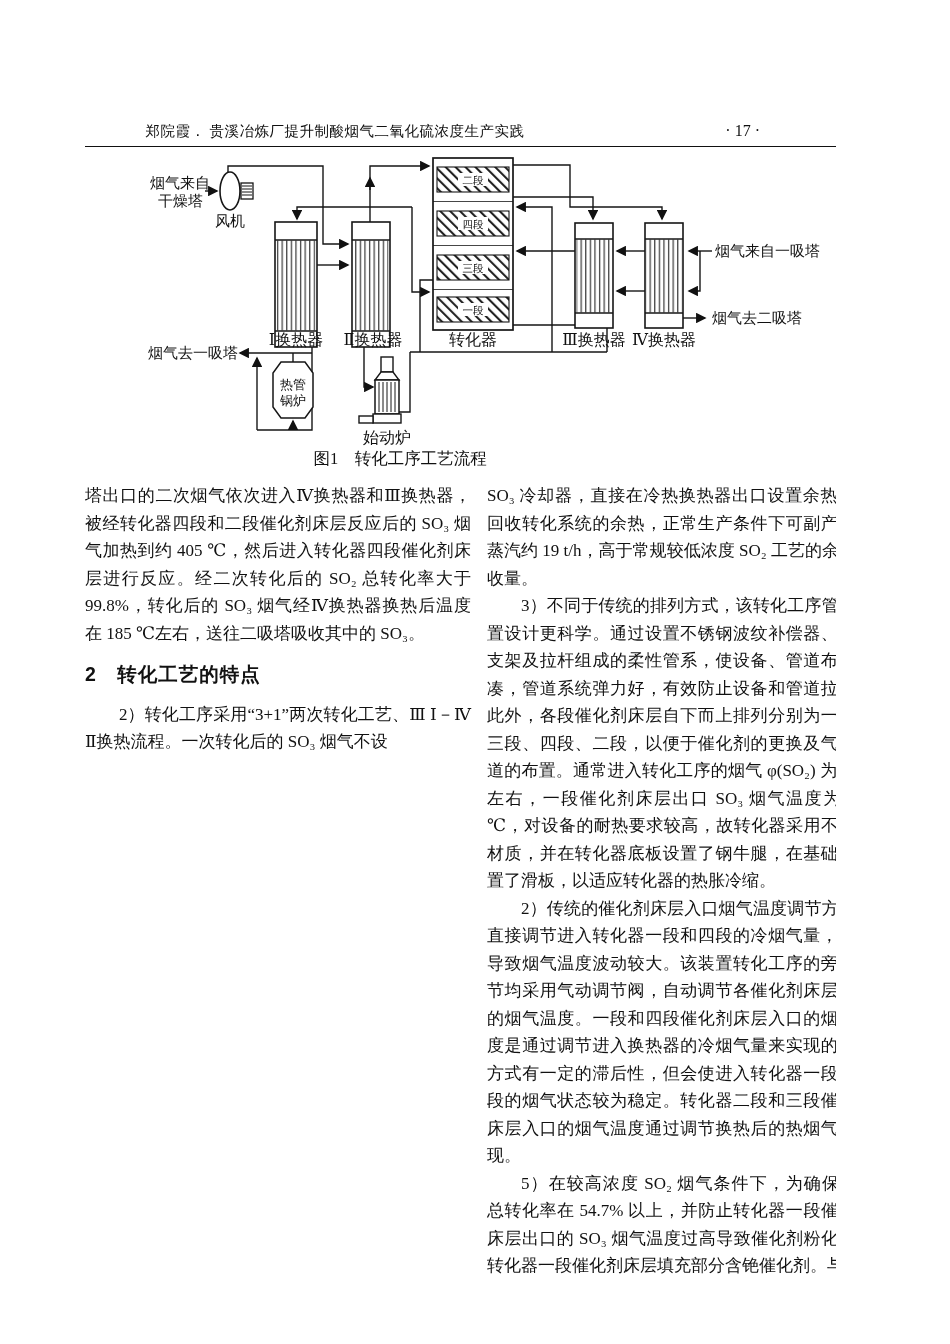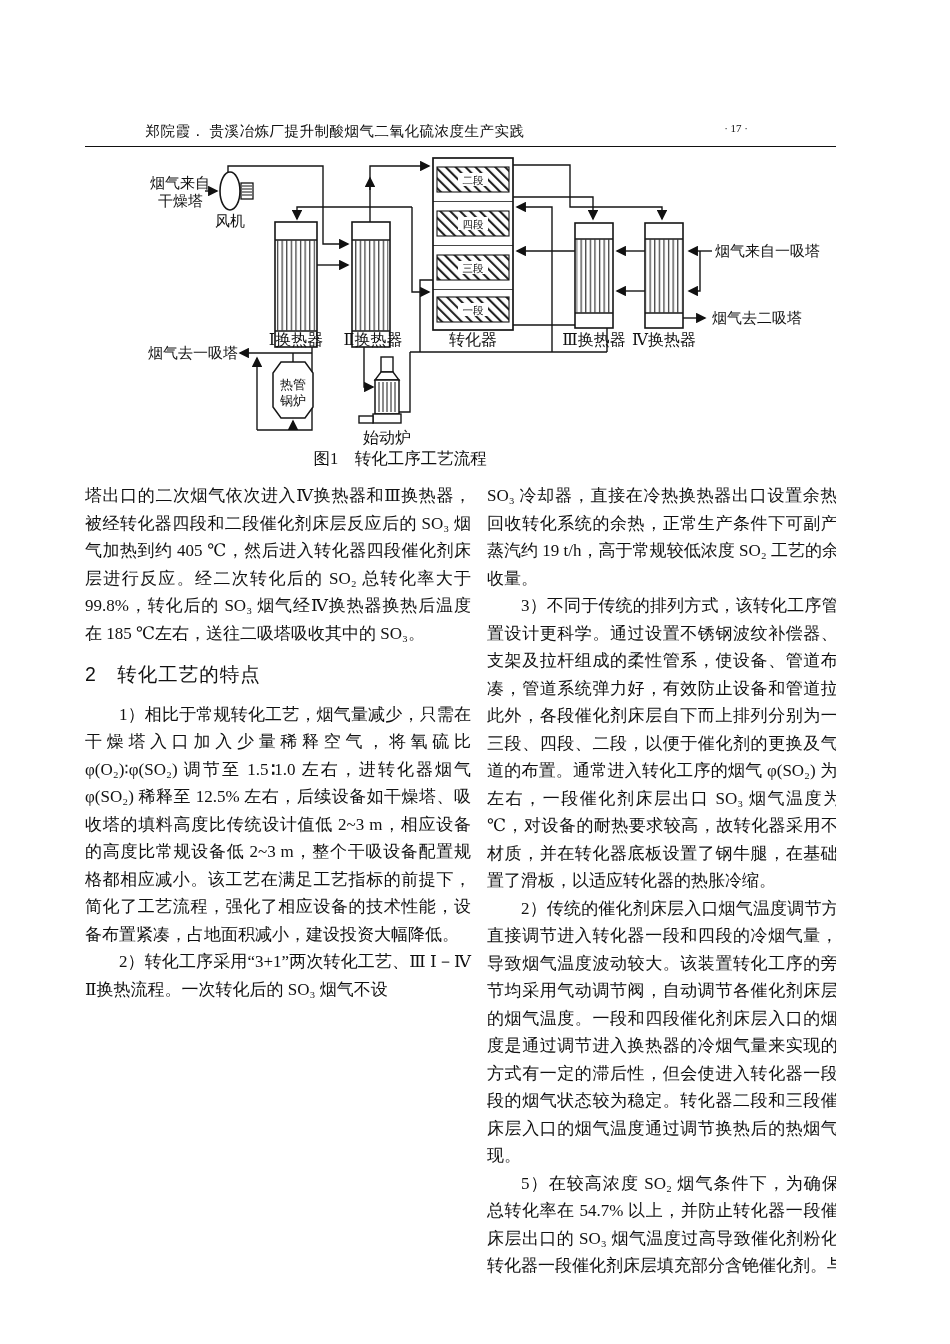--- a/index.html
+++ b/index.html
@@ -1,30 +1,30 @@
 <!DOCTYPE html>
 <html><head>
 <meta charset="utf-8">
 <style>
   html,body{margin:0;padding:0;background:#ffffff;}
   .page{position:relative;width:836px;height:1344px;background:#fff;overflow:hidden;
         font-family:"Liberation Serif","DejaVu Serif",serif;color:#111;}
   .runhead{position:absolute;top:122px;left:85px;width:500px;text-align:center;
            font-size:14.5px;letter-spacing:.5px;}
-  .pageno{position:absolute;top:122px;right:88px;font-size:11px;}
+  .pageno{position:absolute;top:122px;right:76px;font-size:16px;}
   .headrule{position:absolute;top:146px;left:85px;width:787px;height:0;
             border-top:1.6px solid #111;}
   .figsvg{position:absolute;top:0;left:0;}
   .col{position:absolute;top:482px;width:386px;font-size:17px;line-height:27.5px;
        text-align:justify;text-justify:inter-ideograph;}
   .col-left{left:85px;}
   .col-right{left:487px;}
   .col p{margin:0;text-indent:2em;}
   .col p.noindent{text-indent:0;}
-  h2.sec{font-family:"Liberation Sans","DejaVu Sans",sans-serif;font-weight:normal;
+  h2.sec{font-family:"Liberation Sans","DejaVu Sans",sans-serif;font-weight:bold;
          font-size:19.5px;margin:14px 0 12px 0;text-indent:0;letter-spacing:1px;}
   svg text{font-family:"Liberation Serif","DejaVu Serif",serif;fill:#111;}
 </style>
 </head>
 <body>
 <div class="page">
 
 <div class="runhead">郑院霞． 贵溪冶炼厂提升制酸烟气二氧化硫浓度生产实践</div>
 <div class="pageno">· 17 ·</div>
 <div class="headrule"></div>
@@ -180,21 +180,20 @@
     <text x="594" y="345">Ⅲ换热器</text>
     <text x="664" y="345">Ⅳ换热器</text>
     <text x="387" y="443">始动炉</text>
   </g>
   <text x="400" y="464" font-size="16.5" text-anchor="middle">图1　转化工序工艺流程</text>
 </svg>
 
 <div class="col col-left">
   <p class="noindent">塔出口的二次烟气依次进入Ⅳ换热器和Ⅲ换热器，被经转化器四段和二段催化剂床层反应后的 SO₃ 烟气加热到约 405 ℃，然后进入转化器四段催化剂床层进行反应。经二次转化后的 SO₂ 总转化率大于 99.8%，转化后的 SO₃ 烟气经Ⅳ换热器换热后温度在 185 ℃左右，送往二吸塔吸收其中的 SO₃。</p>
   <h2 class="sec">2　转化工艺的特点</h2>
-  <p>1）相比于常规转化工艺，烟气量减少，只需在干燥塔入口加入少量稀释空气，将氧硫比 φ(O₂)∶φ(SO₂) 调节至 1.5∶1.0 左右，进转化器烟气 φ(SO₂) 稀释至 12.5% 左右，后续设备如干燥塔、吸收塔的填料高度比传统设计值低 2~3 m，相应设备的高度比常规设备低 2~3 m，整个干吸设备配置规格都相应减小。该工艺在满足工艺指标的前提下，简化了工艺流程，强化了相应设备的技术性能，设备布置紧凑，占地面积减小，建设投资大幅降低。</p>
   <p>2）转化工序采用“3+1”两次转化工艺、Ⅲ Ⅰ－Ⅳ Ⅱ换热流程。一次转化后的 SO₃ 烟气不设</p>
 </div>
 
 <div class="col col-right">
   <p class="noindent">SO₃ 冷却器，直接在冷热换热器出口设置余热锅炉回收转化系统的余热，正常生产条件下可副产饱和蒸汽约 19 t/h，高于常规较低浓度 SO₂ 工艺的余热回收量。</p>
   <p>3）不同于传统的排列方式，该转化工序管路布置设计更科学。通过设置不锈钢波纹补偿器、弹性支架及拉杆组成的柔性管系，使设备、管道布置紧凑，管道系统弹力好，有效防止设备和管道拉裂。此外，各段催化剂床层自下而上排列分别为一段、三段、四段、二段，以便于催化剂的更换及气体管道的布置。通常进入转化工序的烟气 φ(SO₂) 为 12% 左右，一段催化剂床层出口 SO₃ 烟气温度为 630 ℃，对设备的耐热要求较高，故转化器采用不锈钢材质，并在转化器底板设置了钢牛腿，在基础上设置了滑板，以适应转化器的热胀冷缩。</p>
   <p>2）传统的催化剂床层入口烟气温度调节方式是直接调节进入转化器一段和四段的冷烟气量，这会导致烟气温度波动较大。该装置转化工序的旁路调节均采用气动调节阀，自动调节各催化剂床层入口的烟气温度。一段和四段催化剂床层入口的烟气温度是通过调节进入换热器的冷烟气量来实现的，该方式有一定的滞后性，但会使进入转化器一段和四段的烟气状态较为稳定。转化器二段和三段催化剂床层入口的烟气温度通过调节换热后的热烟气量实现。</p>
   <p>5）在较高浓度 SO₂ 烟气条件下，为确保 SO₂ 总转化率在 54.7% 以上，并防止转化器一段催化剂床层出口的 SO₃ 烟气温度过高导致催化剂粉化，在转化器一段催化剂床层填充部分含铯催化剂。与</p>
 </div>
 

